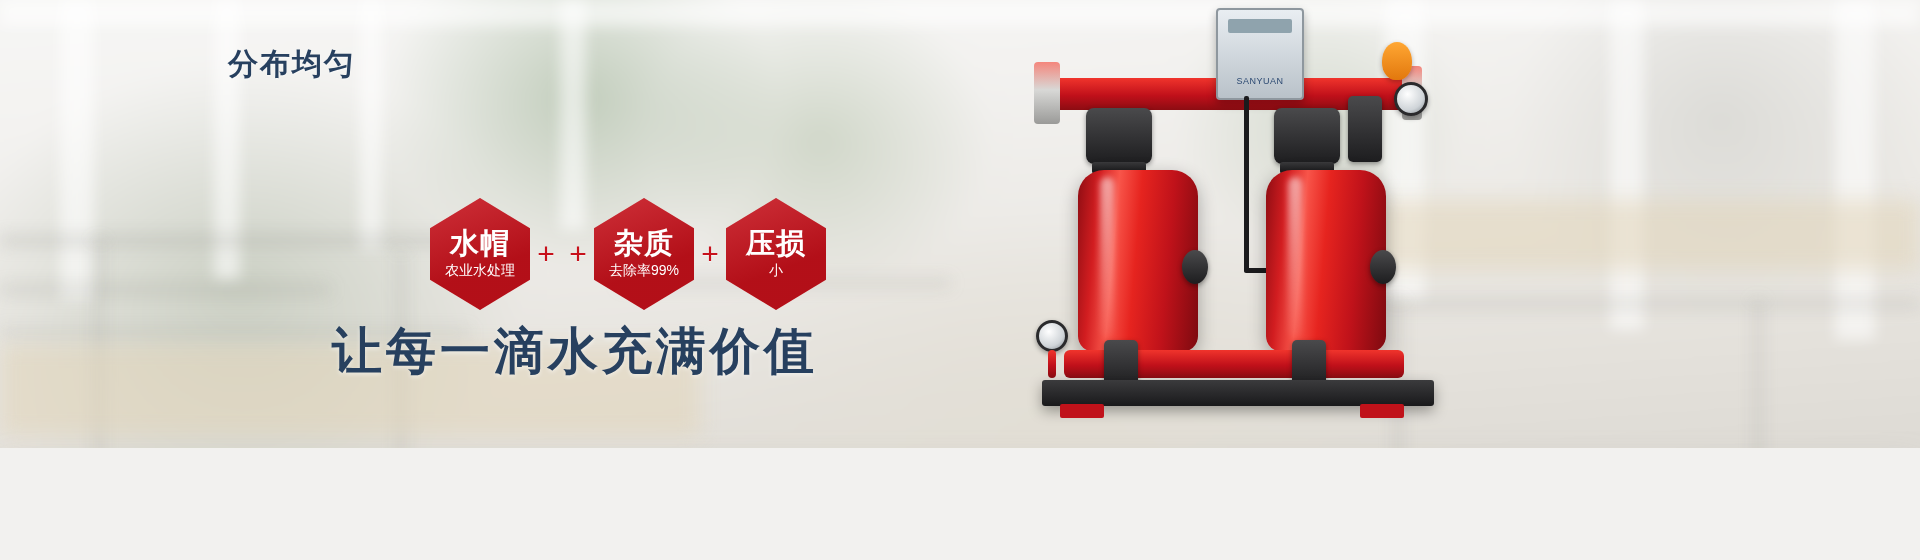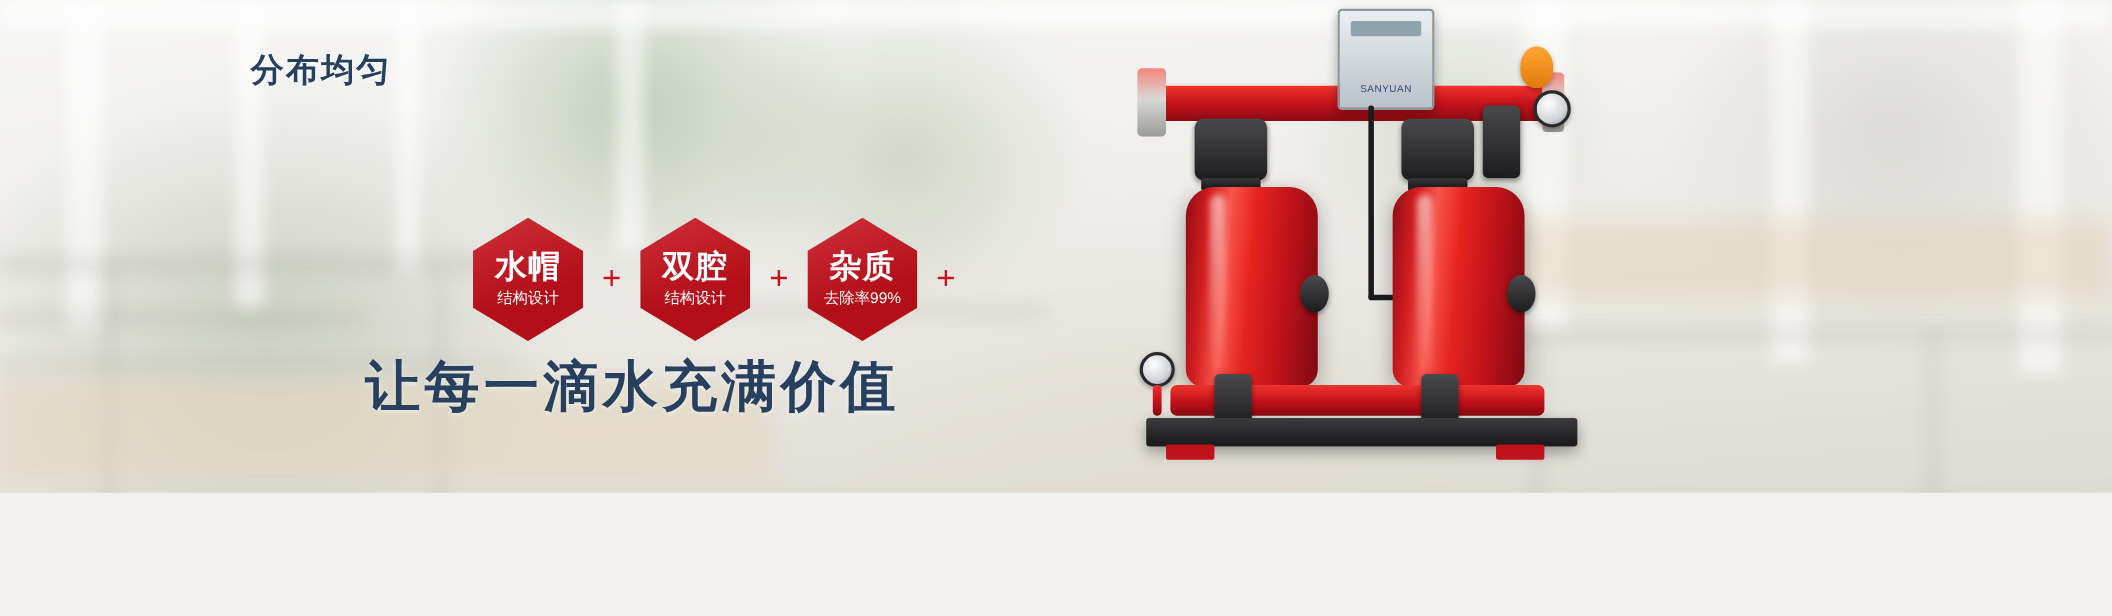--- a/index.html
+++ b/index.html
@@ -48,21 +48,21 @@
   .subheadline {
     position:absolute; left:332px; top:326px;
     font-size:50px; font-weight:700; letter-spacing:4px;
     color:#27405f; line-height:1;
     text-shadow:0 2px 4px rgba(255,255,255,.5);
   }
 
   
   .badges {
     position:absolute; left:430px; top:198px;
-    display:flex; align-items:center; gap:10px;
+    display:flex; align-items:center; gap:0;
   }
   .badge {
     position:relative; width:100px; height:112px;
     background:#c7111b;
     clip-path:polygon(50% 0%, 100% 27%, 100% 73%, 50% 100%, 0% 73%, 0% 27%);
     display:flex; flex-direction:column; align-items:center; justify-content:center;
     box-shadow:0 2px 6px rgba(0,0,0,.18);
   }
   .badge::before {
     content:""; position:absolute; inset:0;
@@ -191,38 +191,38 @@
 
   <div class="copy">
 
     <div class="eyebrow">分布均匀</div>
 
 
     <div class="badges">
 
       <div class="badge">
         <div class="badge-main">水帽</div>
-        <div class="badge-sub">结构设计</div>
+        <div class="badge-sub">农业水处理</div>
       </div>
 
       <div class="plus">+</div>
 
-      <div class="badge">
-        <div class="badge-main">双腔</div>
-        <div class="badge-sub">结构设计</div>
-      </div>
 
       <div class="plus">+</div>
 
       <div class="badge">
         <div class="badge-main">杂质</div>
         <div class="badge-sub">去除率99%</div>
       </div>
 
       <div class="plus">+</div>
 
+      <div class="badge">
+        <div class="badge-main">压损</div>
+        <div class="badge-sub">小</div>
+      </div>
 
     </div>
 
     <div class="subheadline">让每一滴水充满价值</div>
   </div>
 
 </div>
 
 </body></html>

